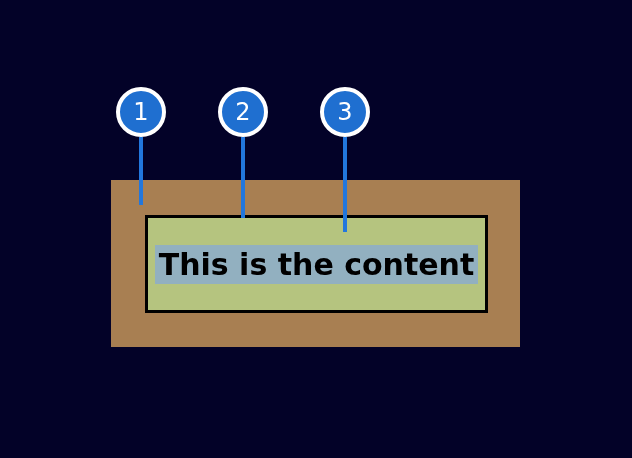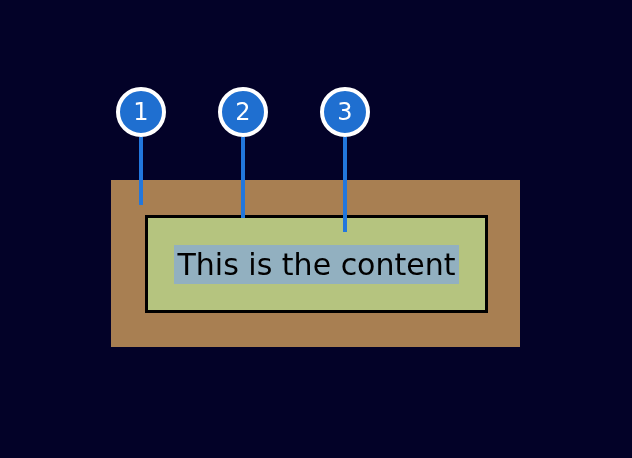--- a/index.html
+++ b/index.html
@@ -45,21 +45,21 @@
     display: flex;
     align-items: center;
     justify-content: center;
   }
 
   
   .content-text {
     background: #92b0c0;
     color: #000000;
     font-size: 30px;
-    font-weight: normal;
+    font-weight: bold;
     line-height: 39px;
     letter-spacing: 0px;
     padding: 0 4px;
     white-space: nowrap;
     font-family: "DejaVu Sans", "Liberation Sans", sans-serif;
   }
 
   
   .leader-line {
     position: absolute;

